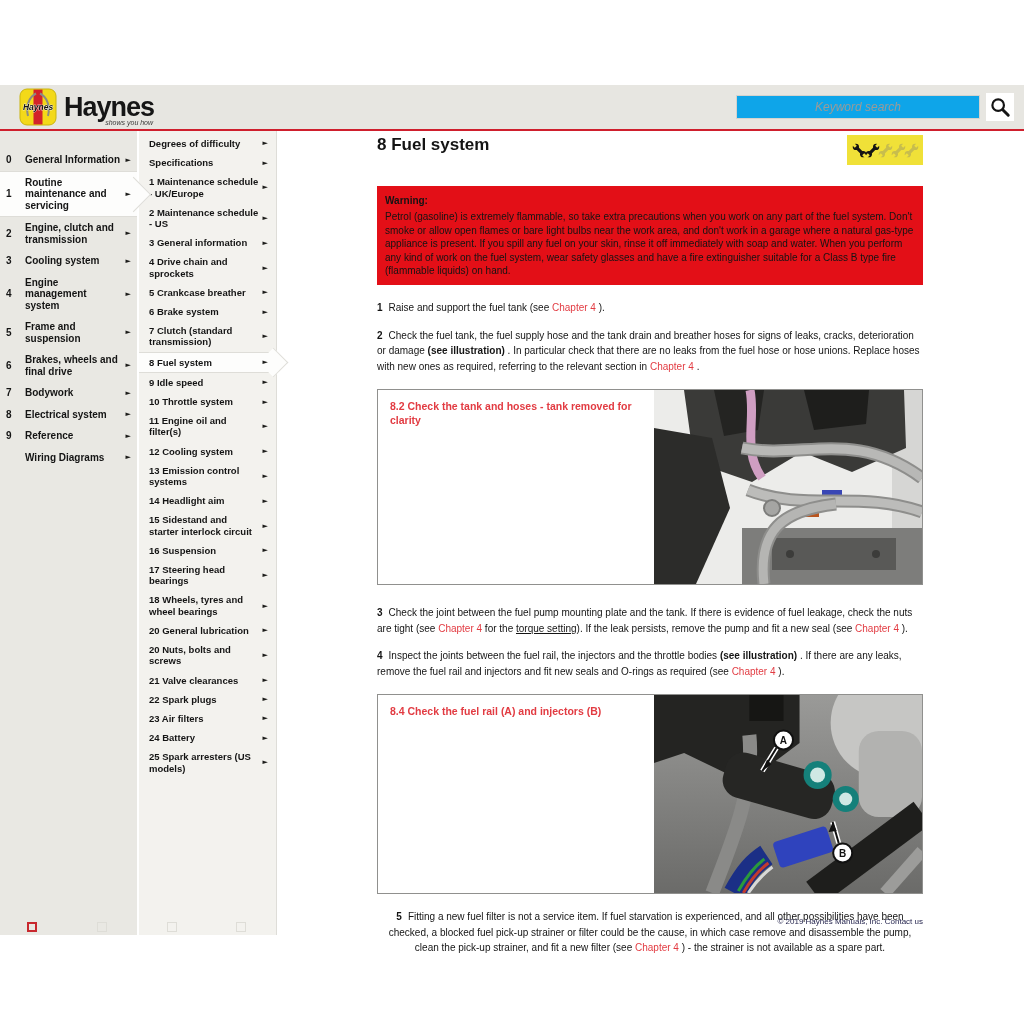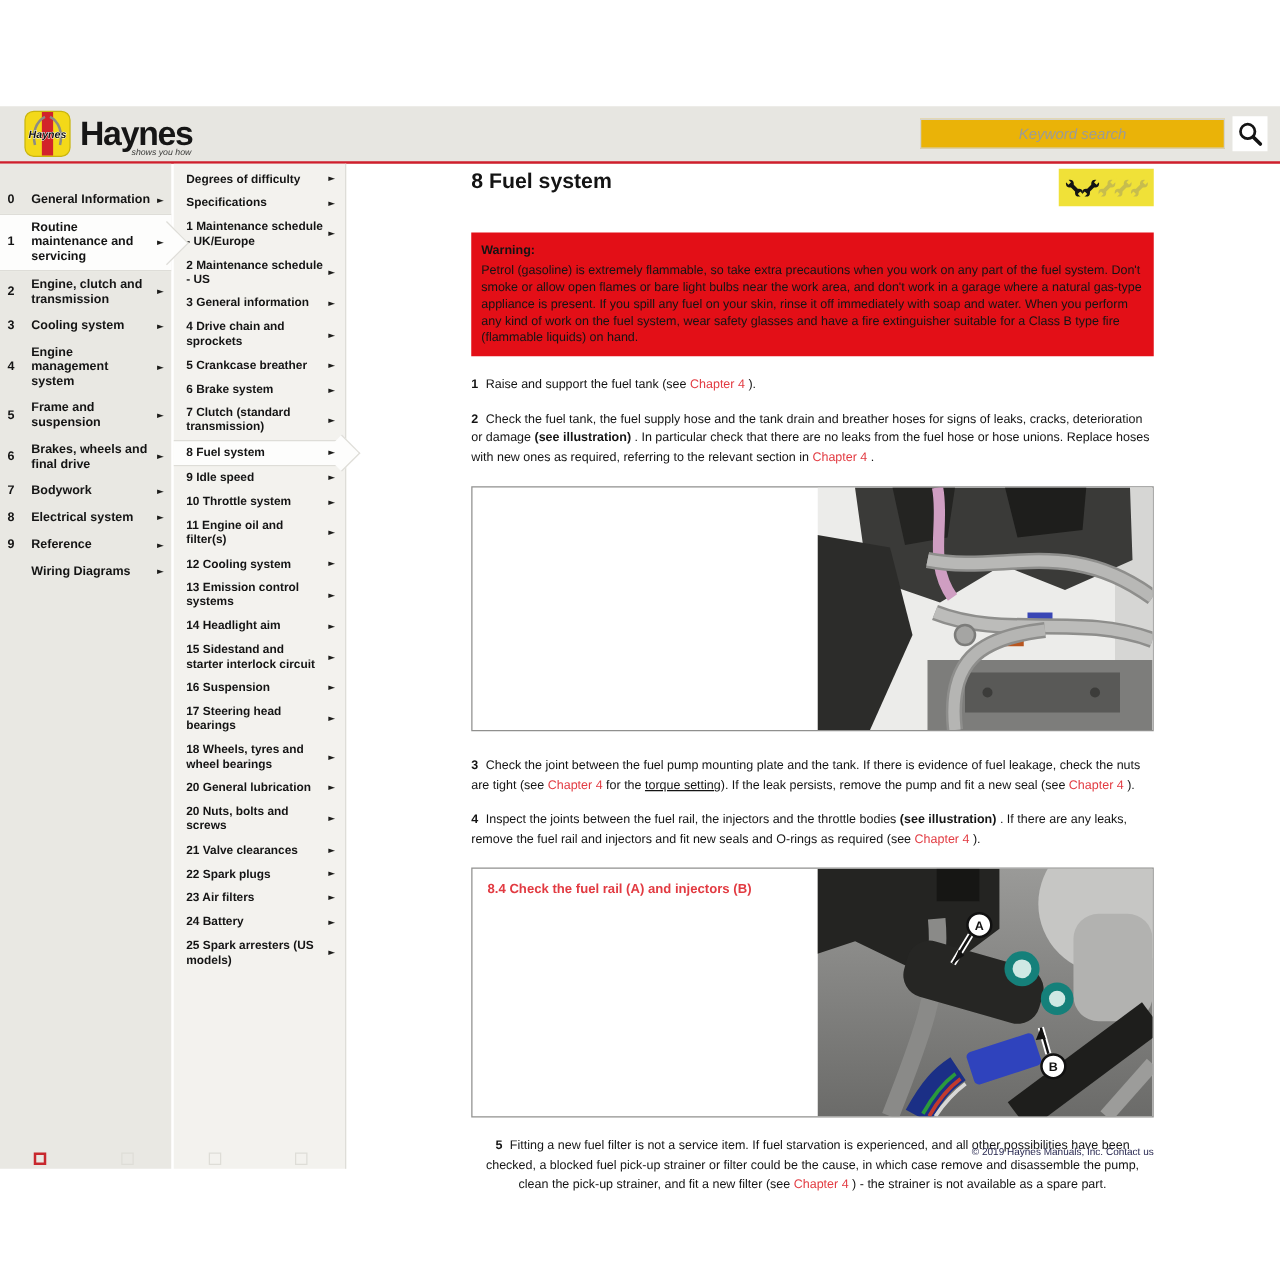--- a/index.html
+++ b/index.html
@@ -12,21 +12,21 @@
   }
   
   .header{position:absolute;top:85px;left:0;width:1024px;height:44px;
     background:#e7e6e1;border-bottom:2px solid #cf1f2d;}
   .logo{position:absolute;left:19px;top:3px;display:flex;align-items:flex-end;cursor:pointer;}
   .logo-badge{width:38px;height:38px;display:block;}
   .wordmark-wrap{margin-left:7px;margin-top:2px;}
   .wordmark{font-size:27px;font-weight:700;letter-spacing:-1px;color:#161616;line-height:1;}
   .tagline{font-size:7px;font-style:italic;color:#3a3a38;text-align:right;margin-top:-2px;padding-right:1px;}
   .search-wrap{position:absolute;right:44px;top:10px;width:244px;height:24px;}
-  .search-input{width:100%;height:100%;box-sizing:border-box;border:1px solid #d4d3ce;background:#eab308;
+  .search-input{width:100%;height:100%;box-sizing:border-box;border:1px solid #d4d3ce;background:#0ea5e9;
     text-align:center;font-size:12px;color:#444;outline:none;font-family:"Liberation Sans",sans-serif;}
   .search-input::placeholder{font-style:italic;color:#9b9b97;}
   .magbox{position:absolute;right:10px;top:8px;width:28px;height:28px;background:#fff;
     display:flex;align-items:center;justify-content:center;cursor:pointer;}
   
   .sidebar{position:absolute;top:131px;left:0;width:137px;height:804px;background:#e9e8e3;
     padding-top:18px;box-sizing:border-box;}
   .sb-item{display:flex;align-items:center;padding:5px 6px 5px 6px;font-size:10px;font-weight:700;
     line-height:1.15;cursor:pointer;position:relative;}
   .sb-num{width:19px;flex:none;}
@@ -327,20 +327,21 @@
 
   <div class="warn">
     <div class="warn-label">Warning:</div>
     <div>Petrol (gasoline) is extremely flammable, so take extra precautions when you work on any part of the fuel system. Don't smoke or allow open flames or bare light bulbs near the work area, and don't work in a garage where a natural gas-type appliance is present. If you spill any fuel on your skin, rinse it off immediately with soap and water. When you perform any kind of work on the fuel system, wear safety glasses and have a fire extinguisher suitable for a Class B type fire (flammable liquids) on hand.</div>
   </div>
 
   <div class="para p1"><span class="seg-num">1</span><span>Raise and support the fuel tank (see </span><span class="seg-link">Chapter 4</span><span> ).</span></div>
   <div class="para p2"><span class="seg-num">2</span><span>Check the fuel tank, the fuel supply hose and the tank drain and breather hoses for signs of leaks, cracks, deterioration or damage </span><span class="seg-b">(see illustration)</span><span> . In particular check that there are no leaks from the fuel hose or hose unions. Replace hoses with new ones as required, referring to the relevant section in </span><span class="seg-link">Chapter 4</span><span> .</span></div>
 
   <div class="figure fig1">
+    <div class="fig-caption">8.2 Check the tank and hoses - tank removed for clarity</div>
     <div class="fig-photo">
       <svg viewBox="0 0 268 194" preserveAspectRatio="none">
         <rect width="268" height="194" fill="#ececea"></rect>
         <rect x="238" y="0" width="30" height="194" fill="#d6d6d4"></rect>
         <path d="M30 0 L250 0 L252 58 L198 82 L148 62 L98 92 L40 72 Z" fill="#3a3a38"></path>
         <path d="M60 0 L110 0 L104 40 L70 46 Z" fill="#242422"></path>
         <path d="M150 0 L215 0 L212 34 L160 40 Z" fill="#1e1e1c"></path>
         <path d="M0 38 L58 48 L76 118 L42 194 L0 194 Z" fill="#2c2c2a"></path>
         <rect x="88" y="138" width="180" height="56" fill="#7d7d7b"></rect>
         <rect x="118" y="148" width="124" height="32" fill="#595957"></rect>

